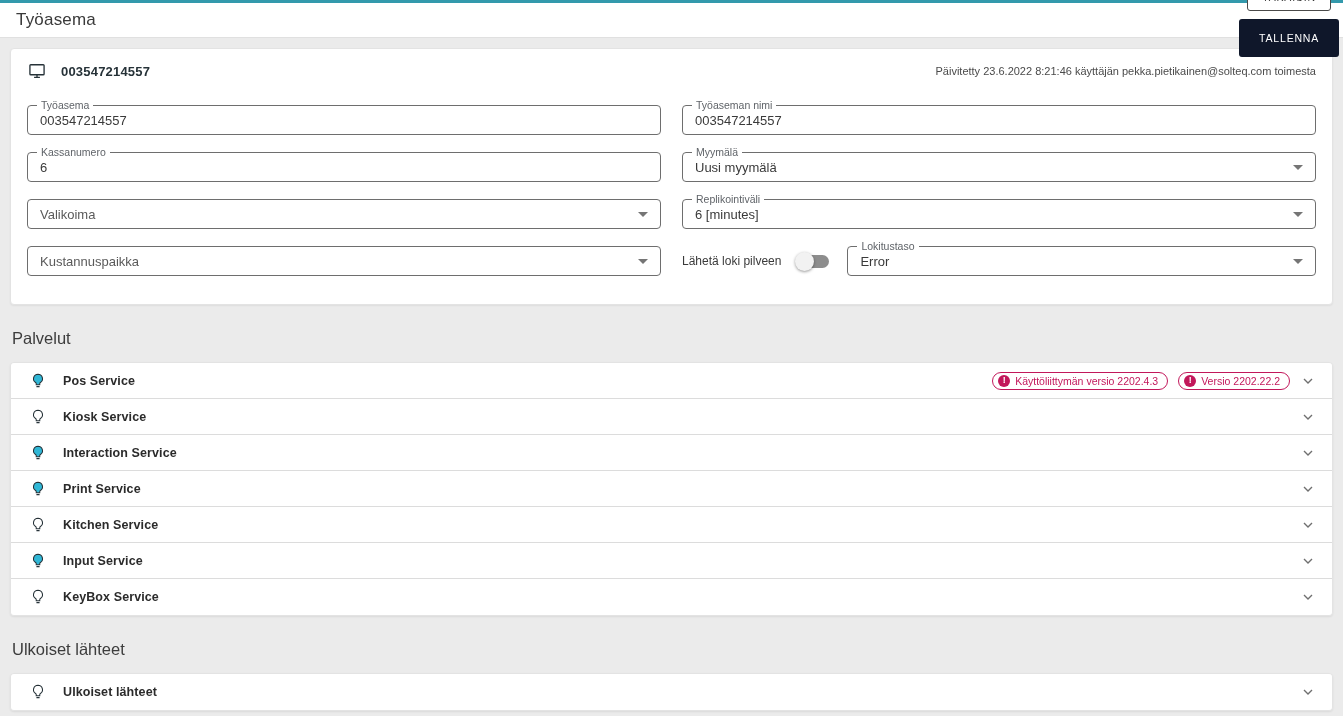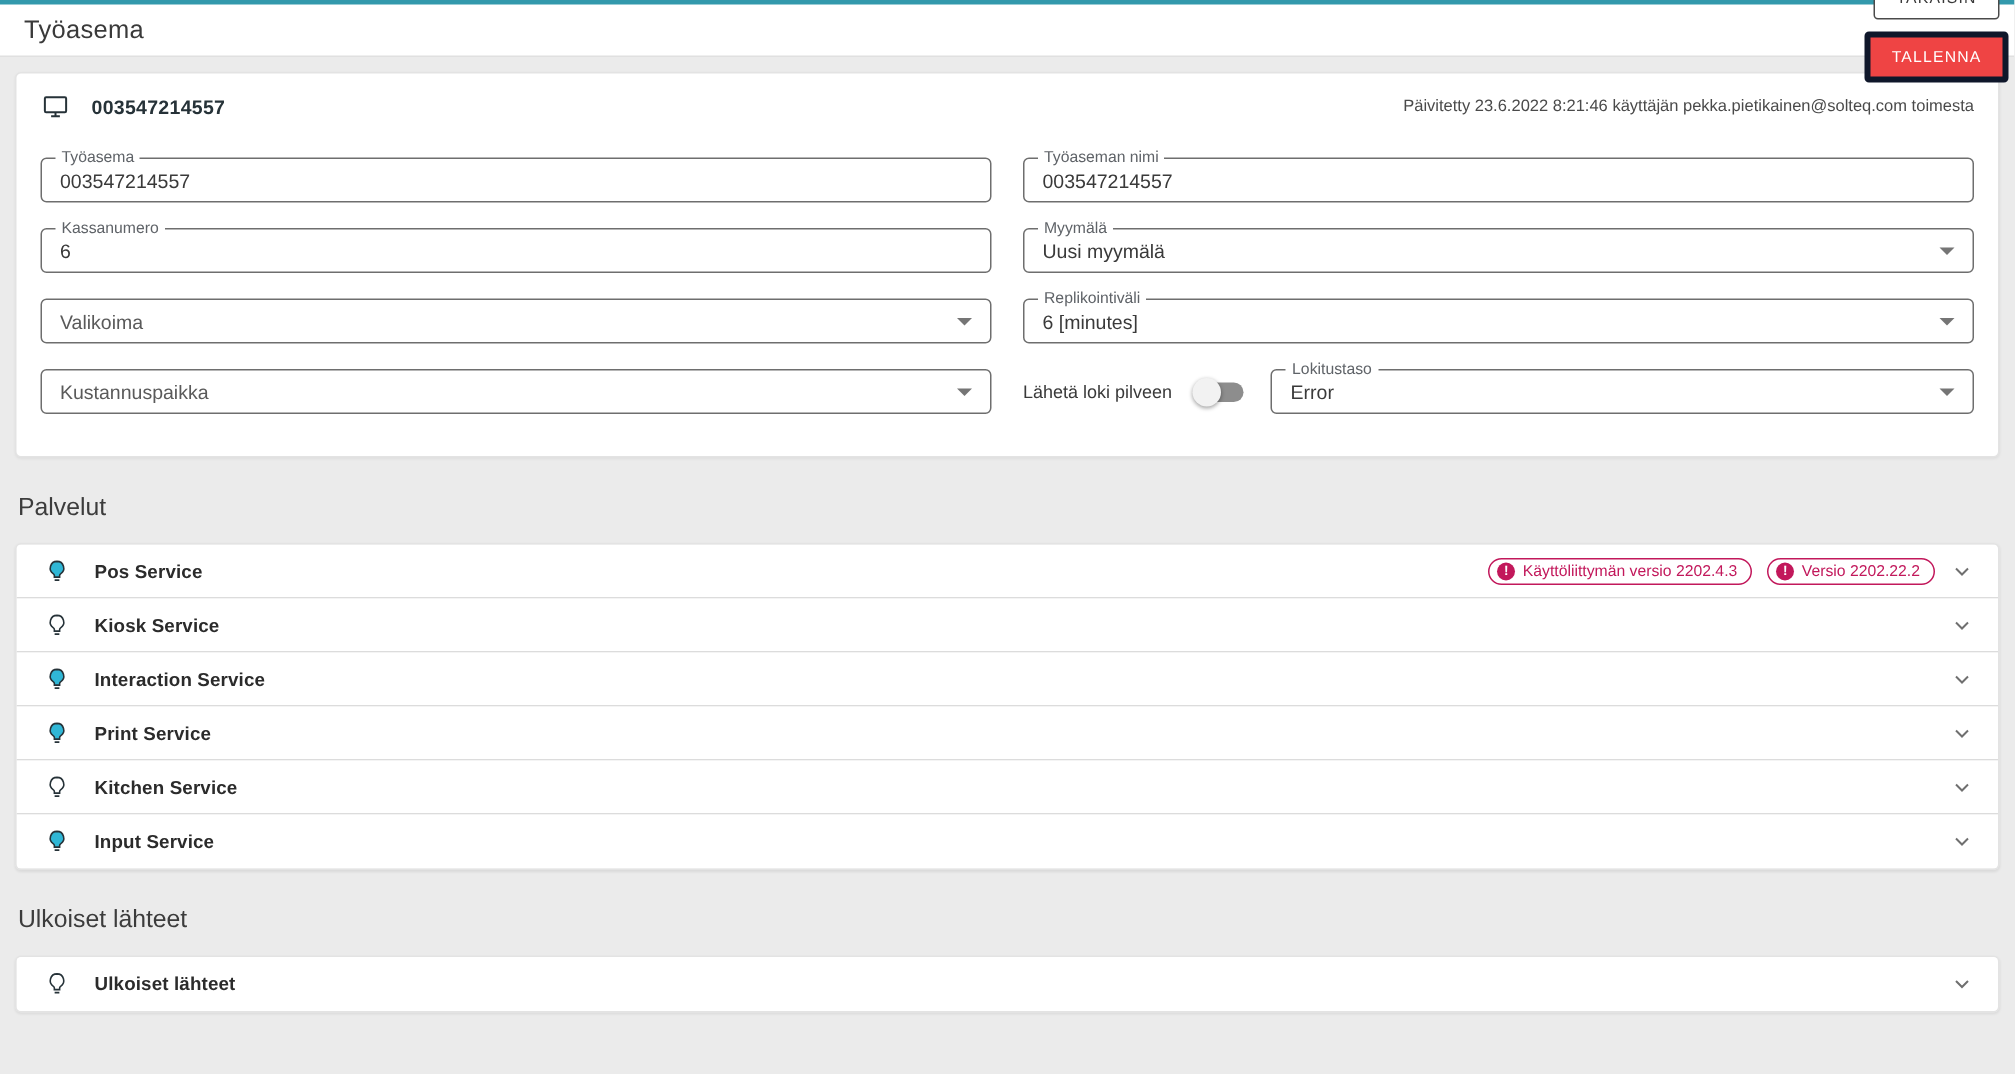--- a/index.html
+++ b/index.html
@@ -7,21 +7,21 @@
   body { font-family:"Liberation Sans", sans-serif; background:#ebebeb; color:#3a3a3a; }
 
   
   .topbar { background:#ffffff; border-top:3px solid #3399ac; border-bottom:1px solid #e0e0e0;
             height:38px; display:flex; align-items:center; padding:0 4px 0 16px; }
   .topbar-title { font-size:17px; font-weight:500; color:#3a3a3a; letter-spacing:.2px; }
   .topbar-actions { margin-left:auto; display:flex; gap:8px; align-items:center;flex-direction:column; }
   .btn { font-family:inherit; font-size:10.5px; letter-spacing:.8px; font-weight:500;
          padding:7px 14px; border-radius:3px; cursor:pointer; }
   .btn-outline { background:#fff; border:1px solid #4a4a4a; color:#3a3a3a; }
-  .btn-primary { background:#ef4444; border:4px solid #0f172a; color:#fff; }
+  .btn-primary { background:#0f172a; border:6px solid #0f172a; color:#fff; }
 
   .content { padding:10px 10px 0 10px; }
 
   
   .card { background:#fff; border:1px solid #e3e3e3; border-radius:4px;
           box-shadow:0 1px 2px rgba(0,0,0,.06); padding:12px 16px 28px 16px; }
   .card-head { display:flex; align-items:center; justify-content:space-between; margin-bottom:24px; }
   .ws-ident { display:flex; align-items:center; gap:14px; }
   .ws-id { font-size:13px; font-weight:700; color:#263238; letter-spacing:.2px; }
   .updated { font-size:11px; color:#4a4a4a; }
@@ -235,20 +235,32 @@
         <line x1="9.9" y1="19.6" x2="14.1" y2="19.6"></line>
       </svg>
       <span class="svc-name">Input Service</span>
       <span class="svc-right">
         <svg class="chev" viewBox="0 0 24 24">
             <path d="M6 9l6 6 6-6"></path>
           </svg>
       </span>
     </div>
 
+    <div class="svc-row">
+      <svg class="bulb off" viewBox="0 0 24 24">
+        <path class="body" d="M12 3a6 6 0 0 0-3.2 11.06c.52.34.85.92.85 1.54V17h4.7v-1.4c0-.62.33-1.2.85-1.54A6 6 0 0 0 12 3z"></path>
+        <line x1="9.9" y1="19.6" x2="14.1" y2="19.6"></line>
+      </svg>
+      <span class="svc-name">KeyBox Service</span>
+      <span class="svc-right">
+        <svg class="chev" viewBox="0 0 24 24">
+            <path d="M6 9l6 6 6-6"></path>
+          </svg>
+      </span>
+    </div>
 
   </div>
 
   <div class="section-heading">Ulkoiset lähteet</div>
 
   <div class="accordion">
     <div class="svc-row">
       <svg class="bulb off" viewBox="0 0 24 24">
         <path class="body" d="M12 3a6 6 0 0 0-3.2 11.06c.52.34.85.92.85 1.54V17h4.7v-1.4c0-.62.33-1.2.85-1.54A6 6 0 0 0 12 3z"></path>
         <line x1="9.9" y1="19.6" x2="14.1" y2="19.6"></line>

